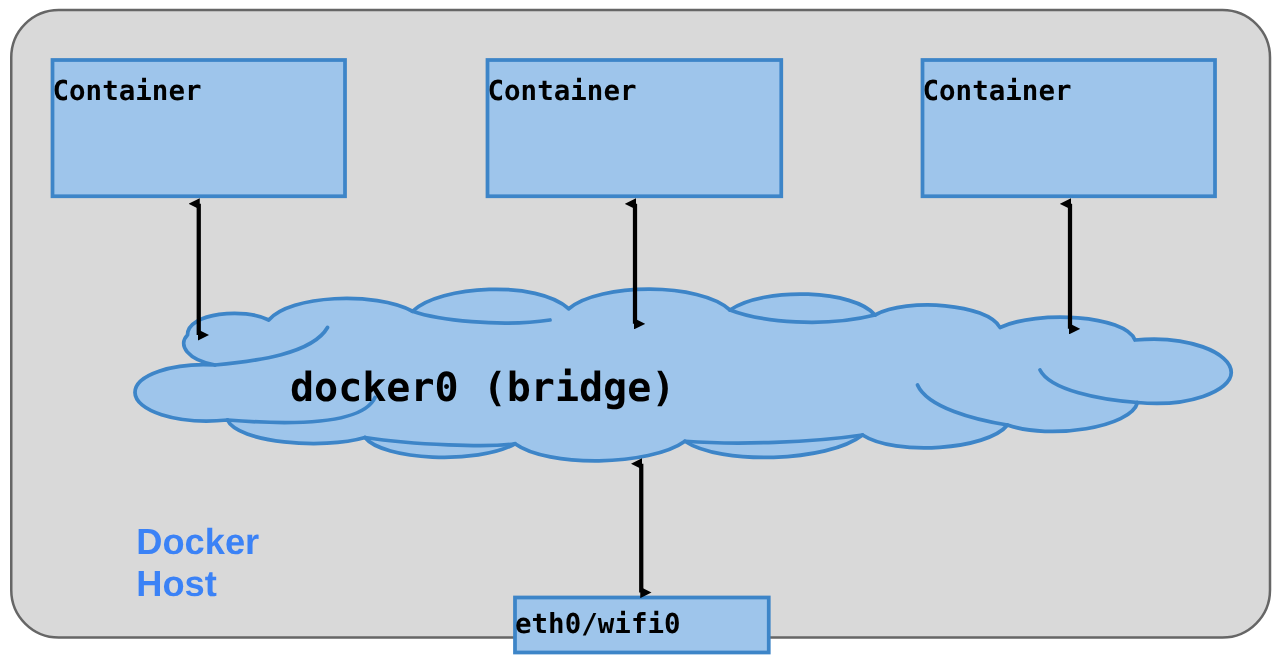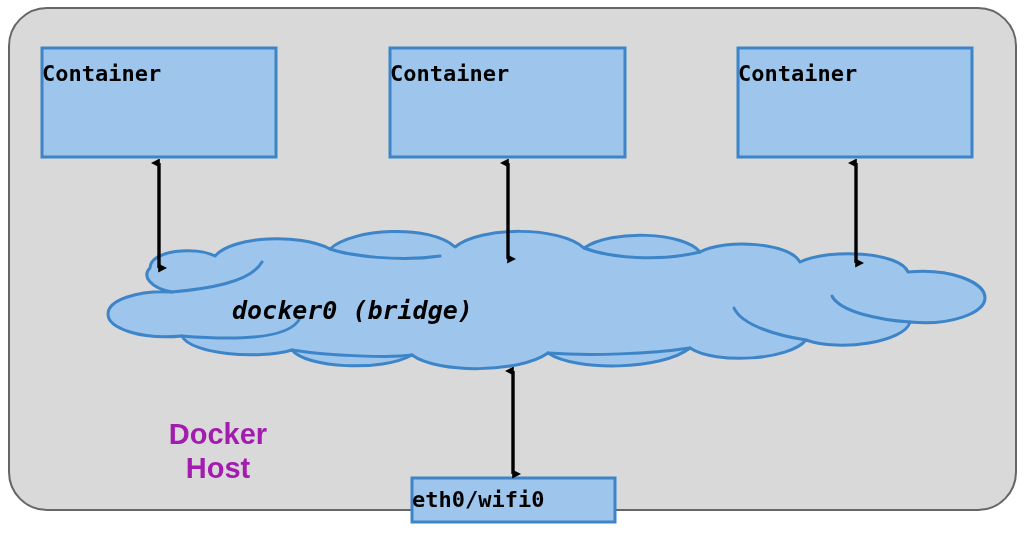--- a/index.html
+++ b/index.html
@@ -32,37 +32,37 @@
     font-weight: bold;
     color: #000000;
     white-space: pre;
     letter-spacing: 0px;
   }
   .container-label {
     font-size: 22px;
     line-height: 24px;
   }
   .cloud-label {
-    font-size: 25px;
+    font-size: 32px;
     line-height: 27px;
-    font-style: italic;
   }
   .nic-label {
     font-size: 22px;
     line-height: 24px;
   }
   .host-label {
     position: absolute;
     font-family: "Liberation Sans", sans-serif;
     font-weight: bold;
     font-size: 29px;
     line-height: 34px;
-    color: #a21caf;
+    color: #3b82f6;
     white-space: pre-line;
-    text-align: center;
+    text-align: left;
+    margin-left: 21px;
   }
 </style>
 </head>
 <body>
 
 <div id="stage">
 
   <svg id="diagram-svg" viewBox="0 0 1024 536">
     <defs>
       <marker id="arrowhead-up" markerWidth="9" markerHeight="9" refX="4.5" refY="8.2" orient="auto-start-reverse" markerUnits="userSpaceOnUse">

